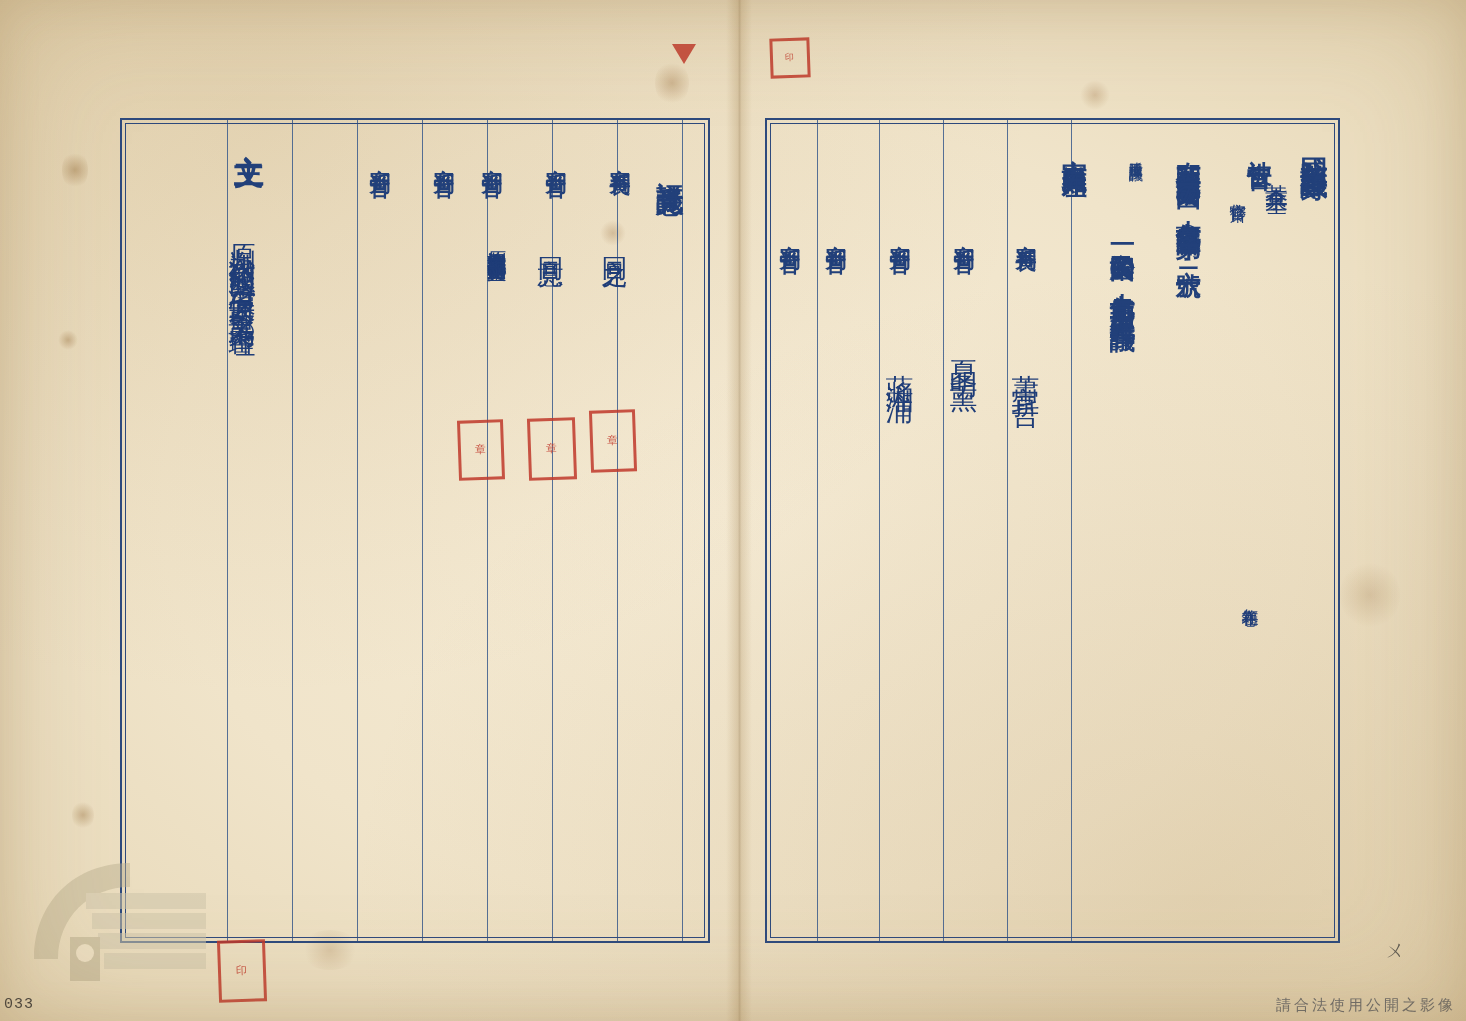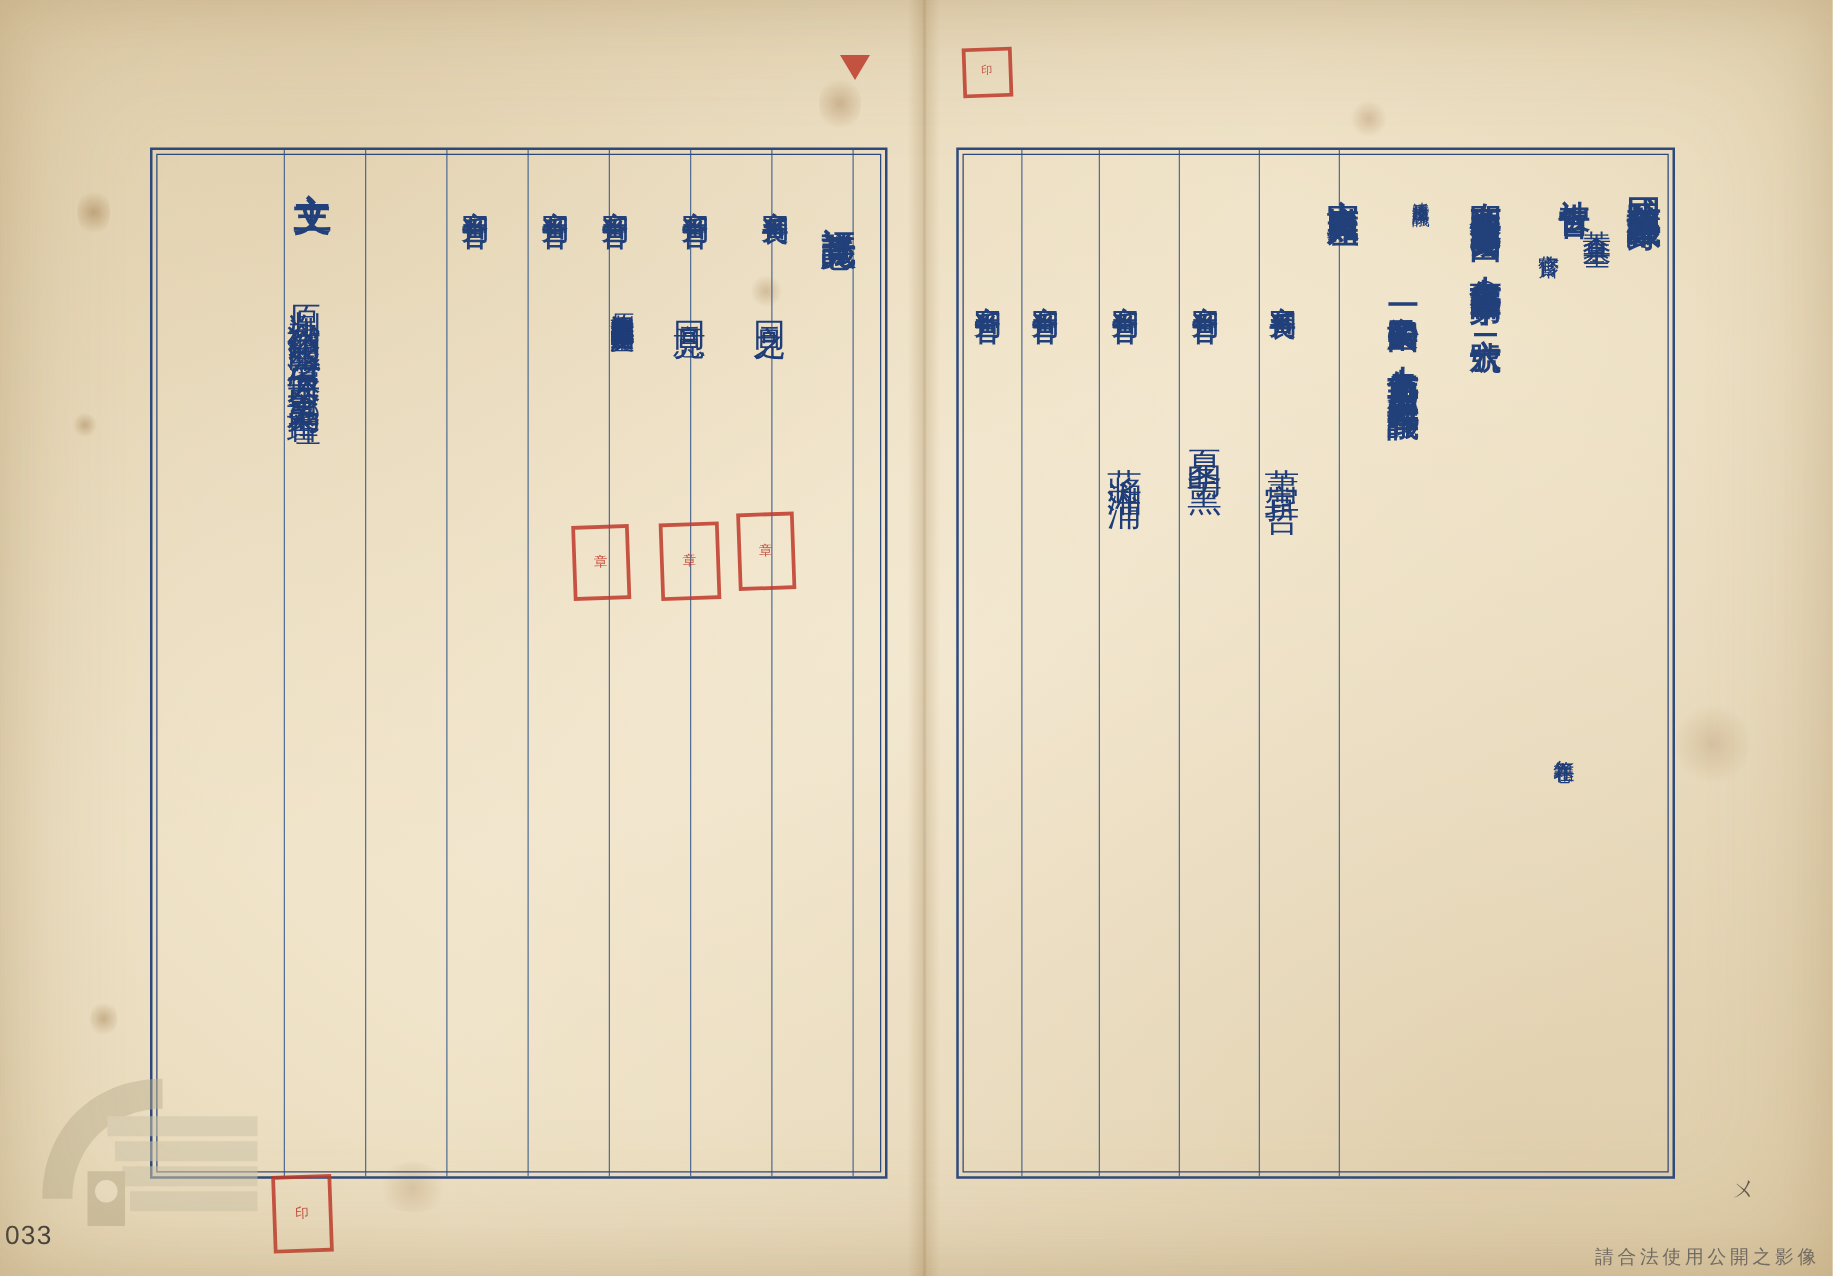--- a/index.html
+++ b/index.html
@@ -76,22 +76,22 @@
     text-align:center;
   }
   .seal.small{width:34px;height:34px;font-size:9px;}
   .mark-tri{
     position:absolute;width:0;height:0;
     border-left:12px solid transparent;border-right:12px solid transparent;
     border-top:20px solid #c0392b;opacity:.85;
   }
   
   #page-number{
-    position:absolute;left:4px;bottom:20px;color:#3b3b3b;font-size:21px;
-    font-family:Liberation Sans, sans-serif;letter-spacing:1px;
+    position:absolute;left:4px;bottom:8px;color:#3b3b3b;font-size:15px;
+    font-family:Liberation Mono, monospace;letter-spacing:1px;
   }
   #footer-note{
     position:absolute;right:10px;bottom:6px;color:#6b6b6b;font-size:15px;
     font-family:"DejaVu Sans",sans-serif;letter-spacing:3px;
   }
   
   #watermark{position:absolute;left:30px;bottom:40px;width:180px;height:140px;opacity:.55;}
   
   .pencil{color:#5d5a52;font-size:20px;}
 </style>

